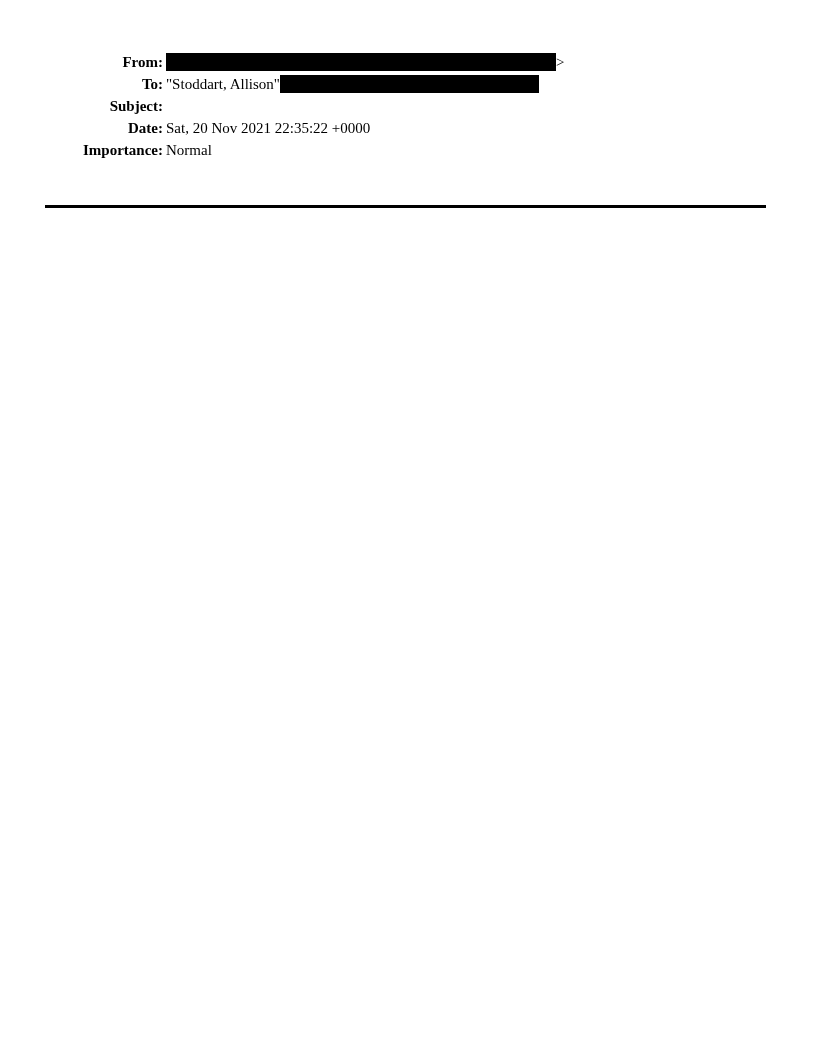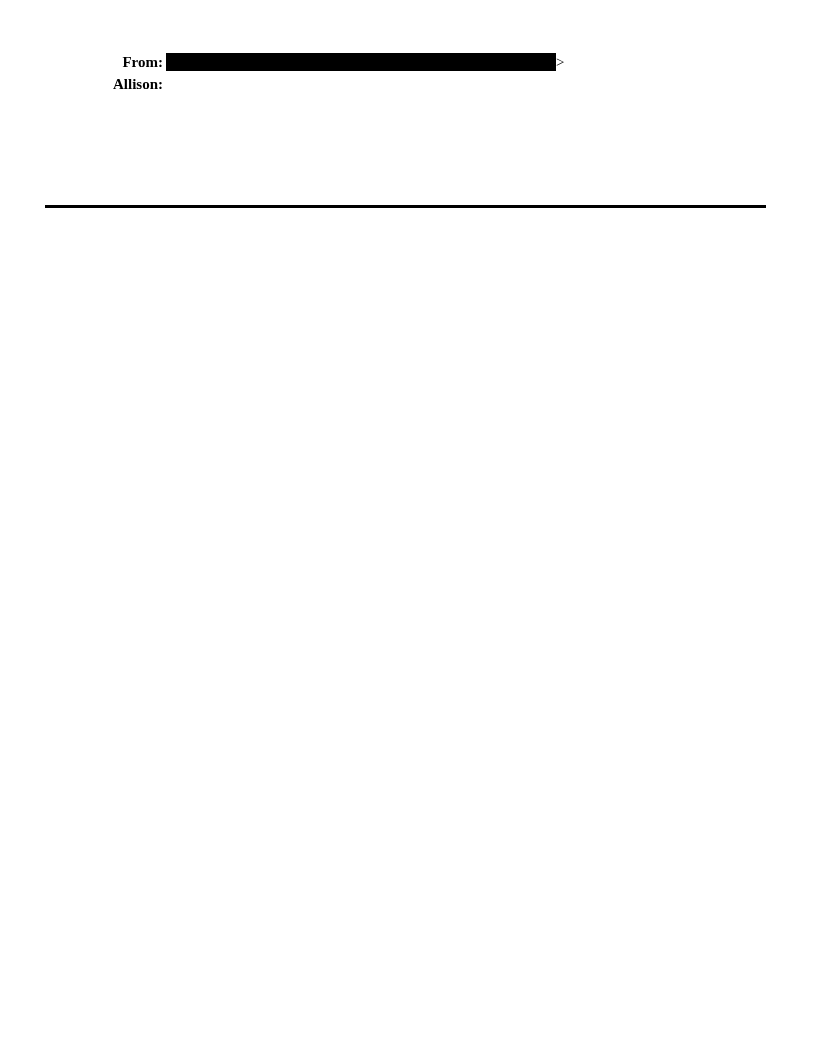--- a/index.html
+++ b/index.html
@@ -56,25 +56,37 @@
 
 <div class="page">
 
   <div class="header-block">
 
     <div class="row">
       <div class="label">From:</div>
       <div class="value"><span class="redaction bar-from"></span><span>&gt;</span></div>
     </div>
 
+    <div class="row">
+      <div class="label">To:</div>
+      <div class="value"><span>"Stoddart, Allison"</span><span class="redaction bar-to"></span></div>
+    </div>
 
     <div class="row">
-      <div class="label">Allison:</div>
+      <div class="label">Subject:</div>
     </div>
 
+    <div class="row">
+      <div class="label">Date:</div>
+      <div class="value">Sat, 20 Nov 2021 22:35:22 +0000</div>
+    </div>
 
+    <div class="row">
+      <div class="label">Importance:</div>
+      <div class="value">Normal</div>
+    </div>
 
 
   </div>
 
   <div class="rule"></div>
 
 </div>
 
 </body></html>

